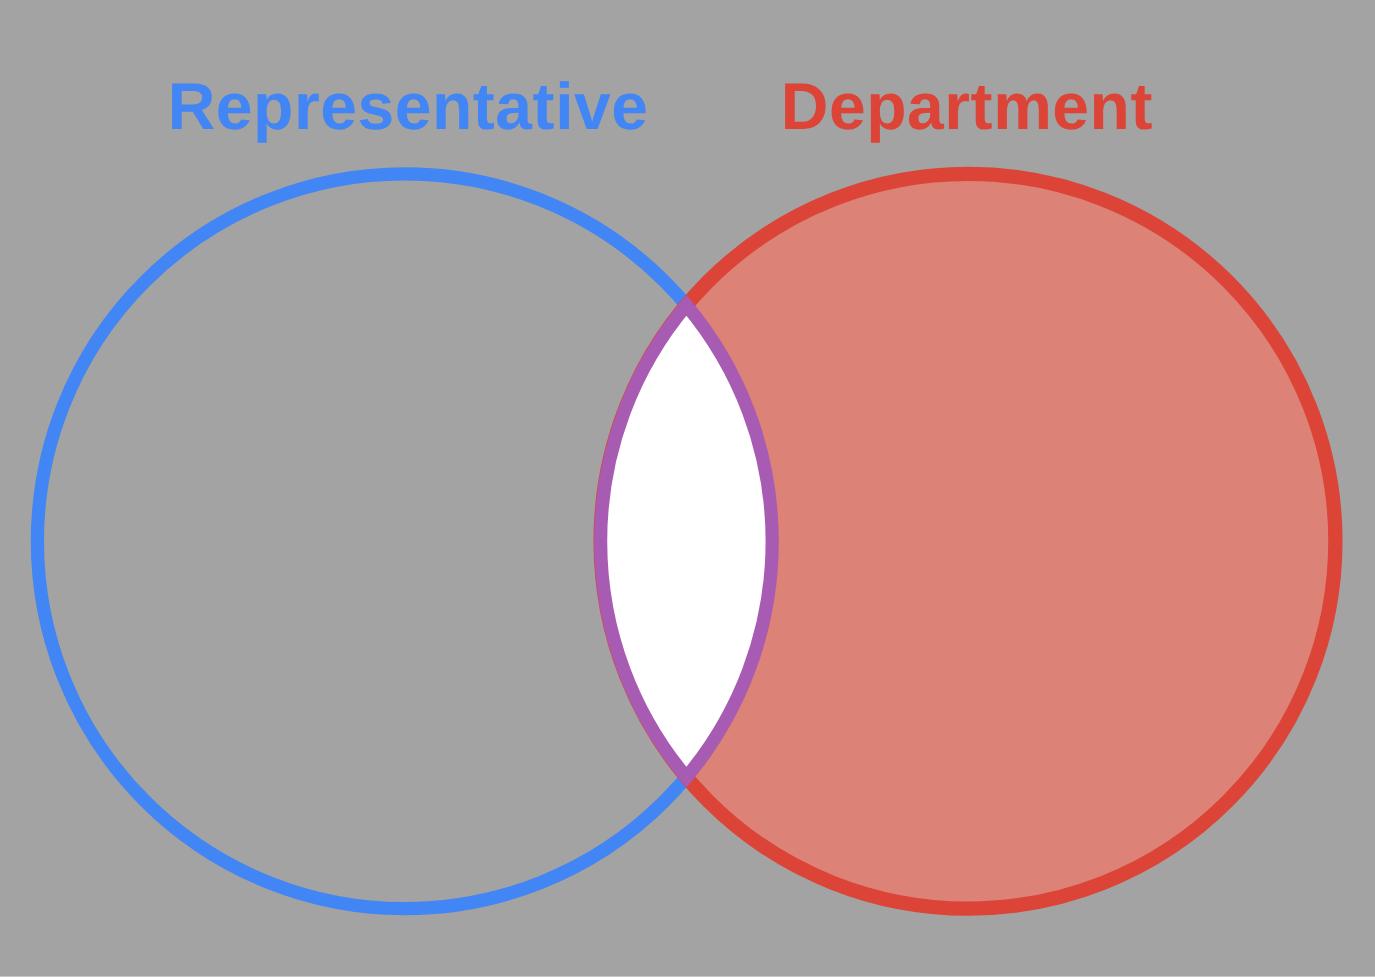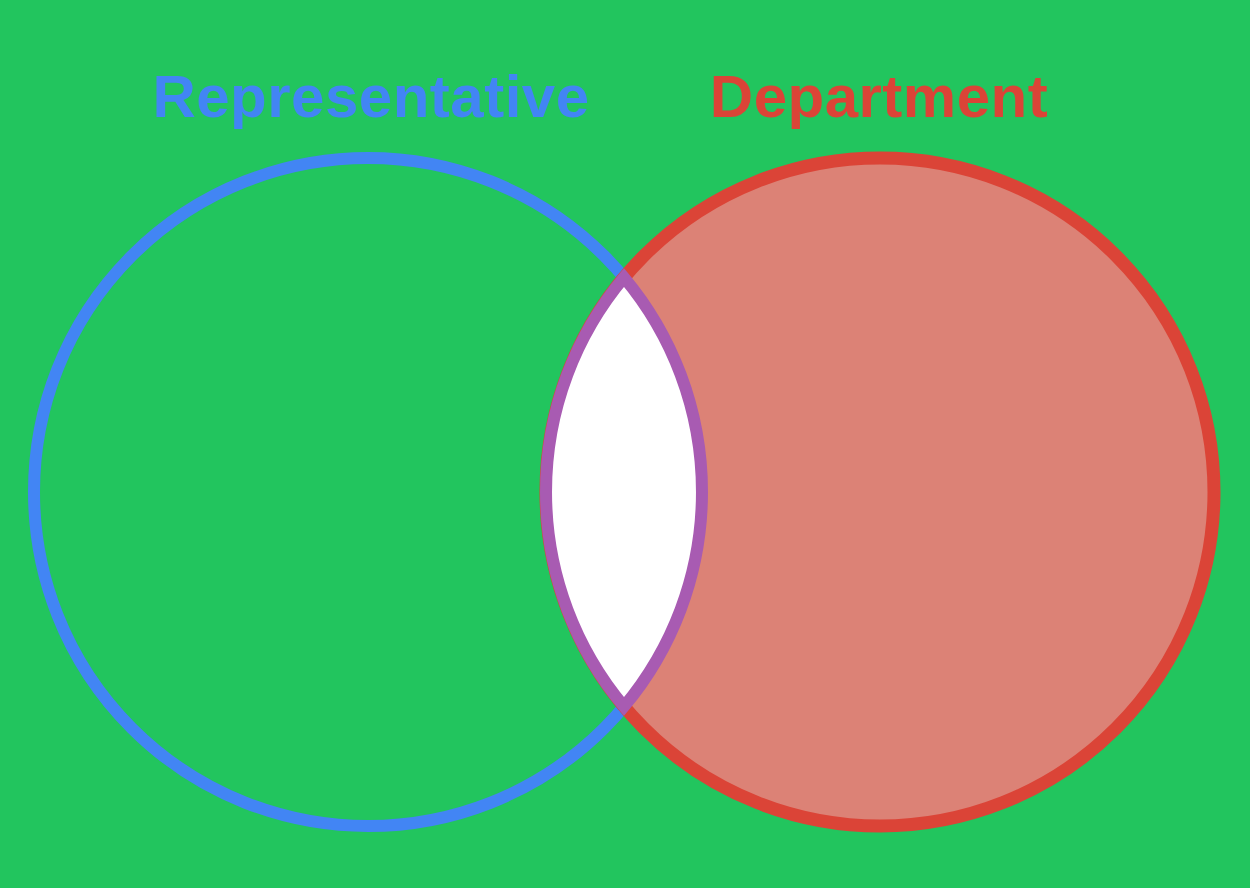--- a/index.html
+++ b/index.html
@@ -4,21 +4,21 @@
 <style>
   html, body {
     margin: 0;
     padding: 0;
     background: #ffffff;
   }
   .canvas {
     position: relative;
     width: 1250px;
     height: 888px;
-    background: #22c55e;
+    background: #a3a3a3;
     overflow: hidden;
     font-family: "Liberation Sans", "DejaVu Sans", sans-serif;
   }
   svg {
     display: block;
   }
   .set-label {
     font-family: "Liberation Sans", "DejaVu Sans", sans-serif;
     font-weight: 700;
     font-size: 60px;

